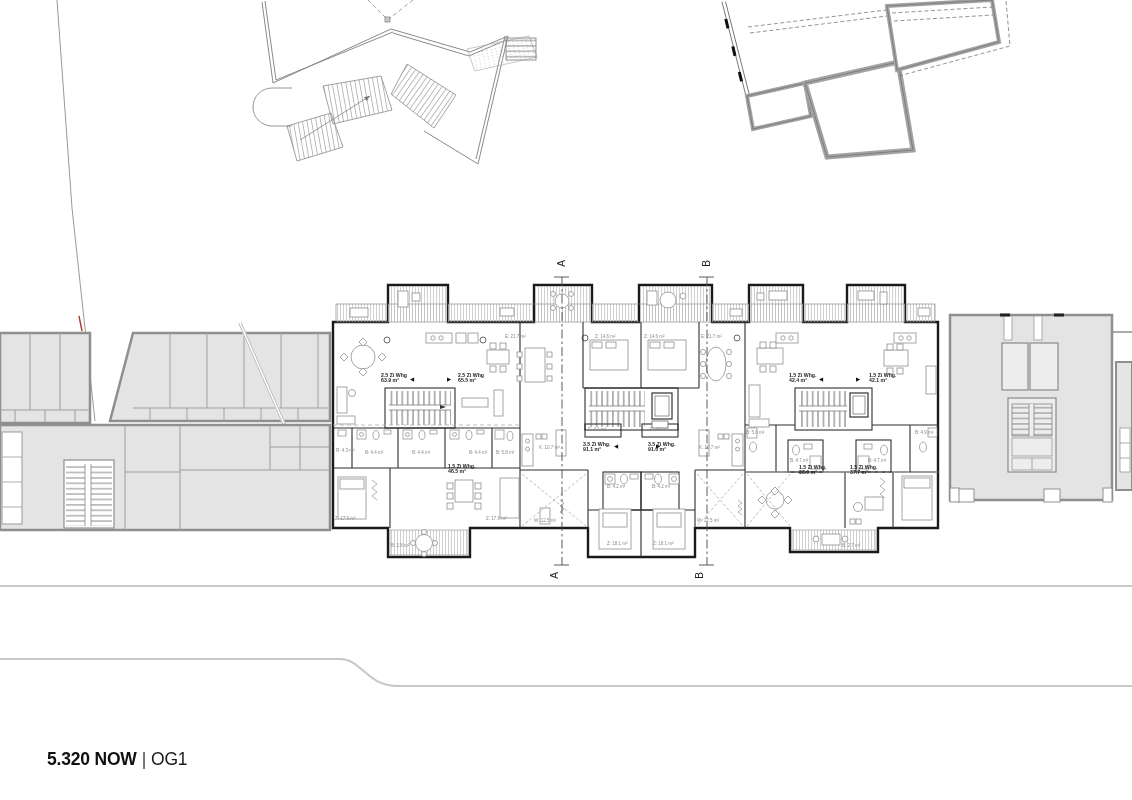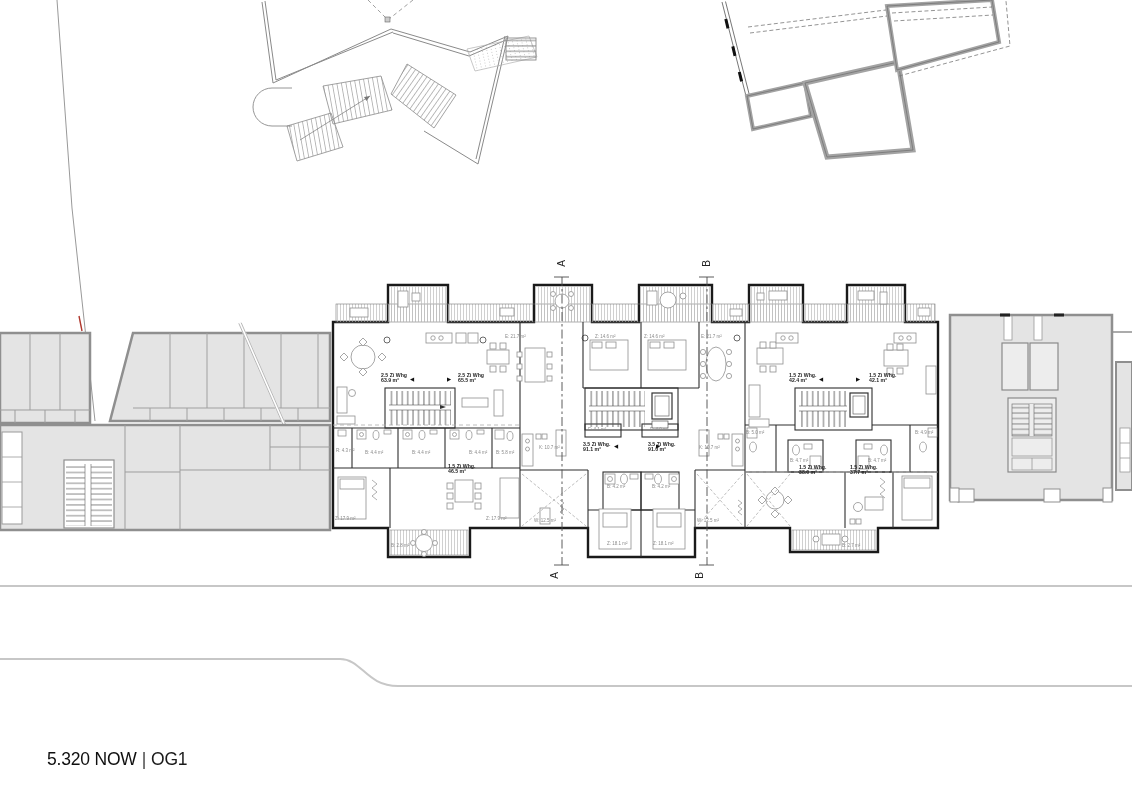--- a/index.html
+++ b/index.html
@@ -9,21 +9,21 @@
   #labels-layer{position:absolute;left:0;top:0;width:100%;height:100%;pointer-events:none;}
   .apt-label{position:absolute;font-size:10.4px;line-height:1.1;color:#1d1d1d;
              transform:scale(.5);transform-origin:0 0;white-space:nowrap;font-weight:700;}
   .apt-label span{display:block;}
   .room-label{position:absolute;font-size:9.6px;transform:scale(.47);transform-origin:0 0;
               color:#8a8a8a;white-space:nowrap;}
   .entry-arrow{position:absolute;font-size:9px;transform:scale(.6);transform-origin:0 0;color:#111;}
   .section-letter{position:absolute;font-size:10px;font-weight:400;color:#222;
                   transform:rotate(-90deg);transform-origin:center;width:12px;text-align:center;}
   .plan-title{position:absolute;left:47px;top:749px;font-size:17.5px;color:#0f0f0f;letter-spacing:-.2px;}
-  .plan-title .num{font-weight:400;}
+  .plan-title .num{font-weight:700;}
   .plan-title .sep{font-weight:400;color:#444;margin:0 5px;}
   .plan-title .lvl{font-weight:400;color:#1a1a1a;}
 </style>
 </head>
 <body>
 
 <div class="canvas">
 
 <svg width="1132" height="800" viewBox="0 0 1132 800">
   <defs>

